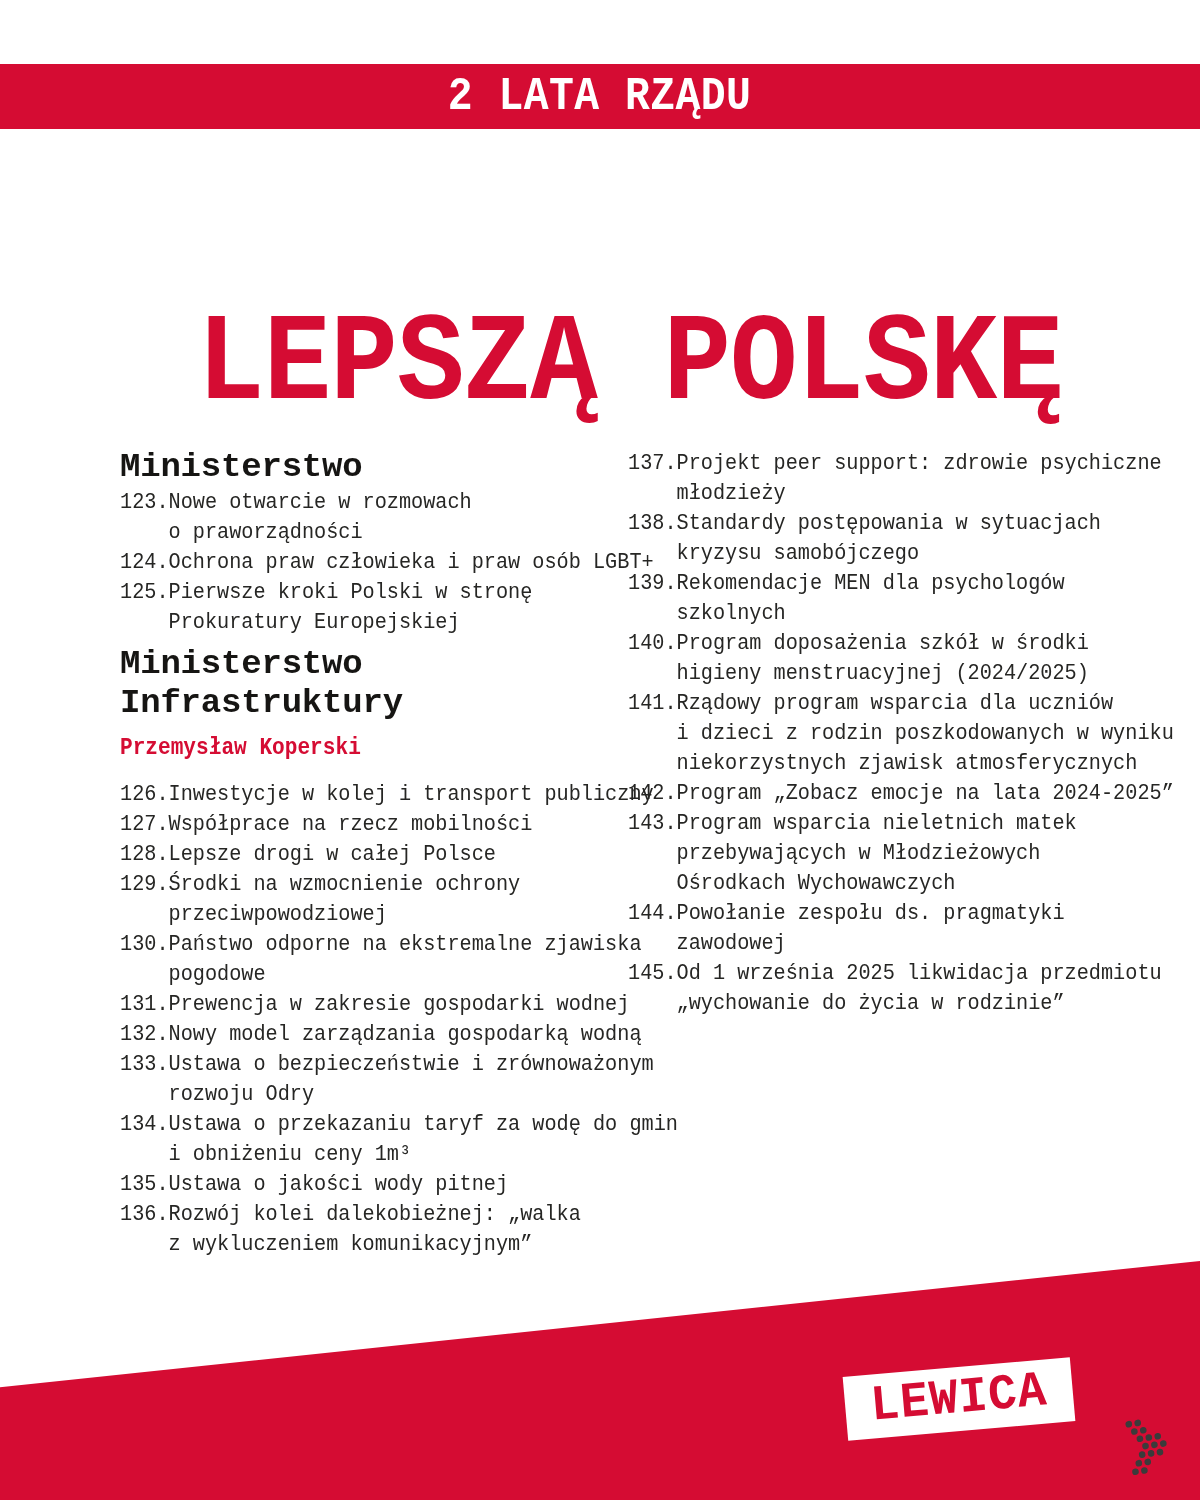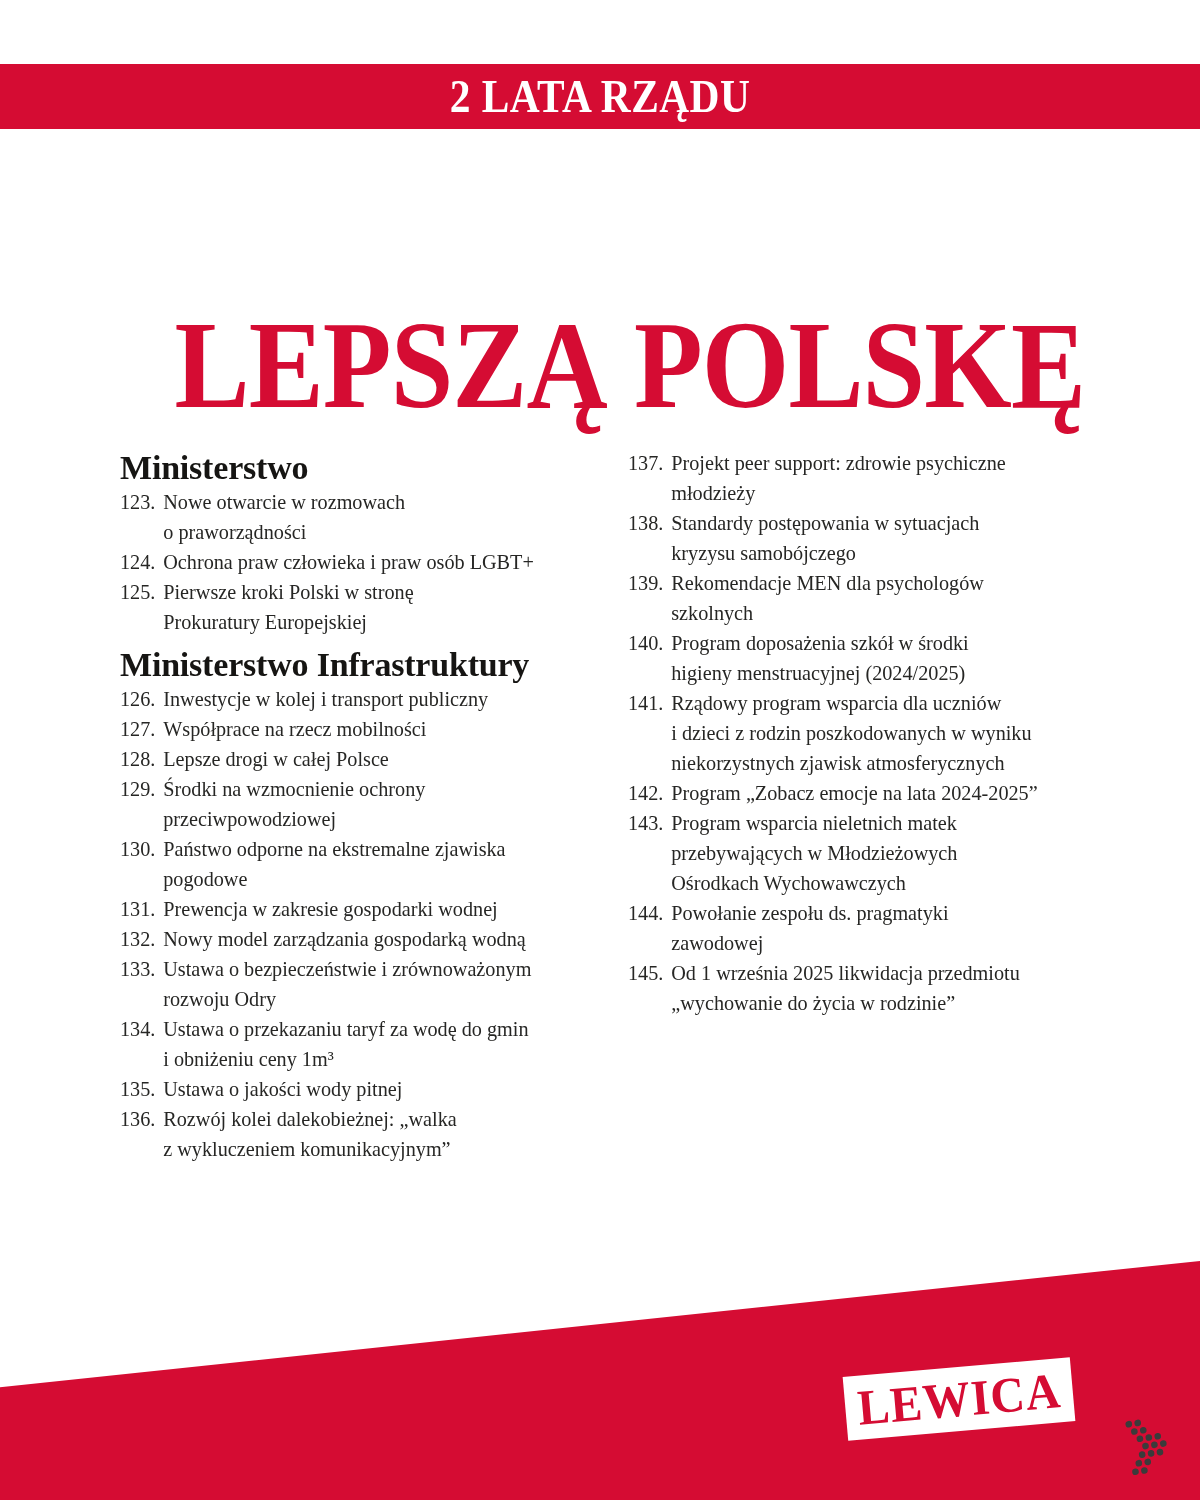--- a/index.html
+++ b/index.html
@@ -9,21 +9,21 @@
     --dot:#3B3B3B;
     --bg:#FFFFFF;
   }
   html,body{margin:0;padding:0;background:#e9e9e9;}
   .page{
     position:relative;
     width:1200px;height:1500px;
     margin:0 auto;
     background:var(--bg);
     overflow:hidden;
-    font-family:Liberation Serif, serif;
+    font-family:Liberation Mono, monospace;
     -webkit-font-smoothing:antialiased;
   }
   
   .topbar{
     position:absolute;top:64px;left:0;right:0;height:65px;
     background:var(--red);
     display:flex;align-items:center;justify-content:center;
   }
   .topbar .squeeze{
     color:#fff;font-size:46px;font-weight:800;line-height:1;
@@ -123,20 +123,21 @@
               <span class="tline">Pierwsze kroki Polski w stronę</span>
               <span class="tline">Prokuratury Europejskiej</span>
             </span>
           </div>
         </div>
       </section>
       <section class="section">
         <h2 class="heading">
           <span class="hline">Ministerstwo Infrastruktury</span>
         </h2>
+        <div class="ministerWrap"><span class="minister">Przemysław Koperski</span></div>
         <div class="items">
           <div class="item">
             <span class="num">126.</span>
             <span class="txt">
               <span class="tline">Inwestycje w kolej i transport publiczny</span>
             </span>
           </div>
           <div class="item">
             <span class="num">127.</span>
             <span class="txt">

